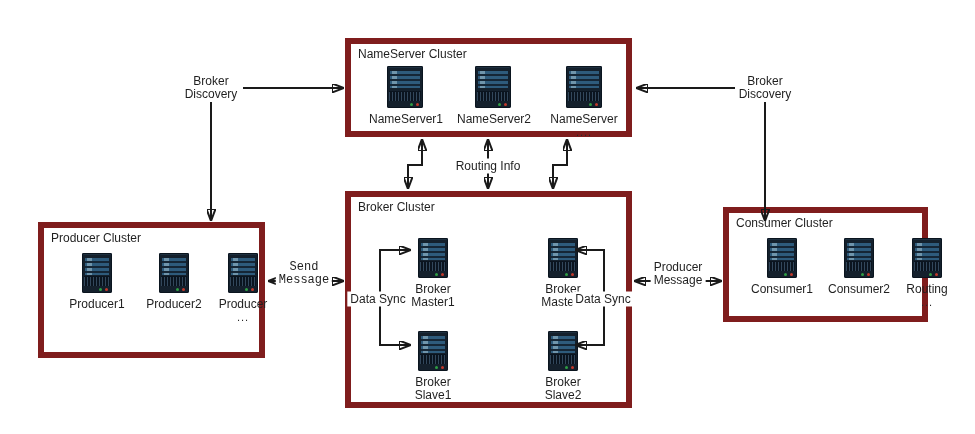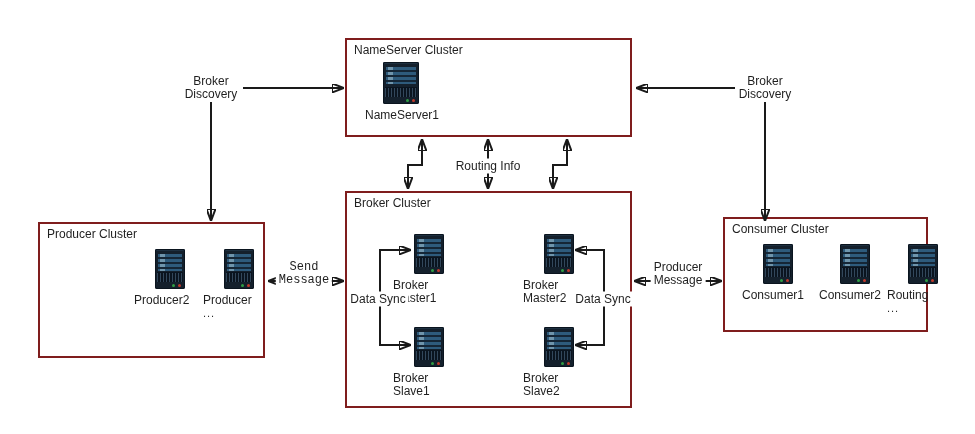--- a/index.html
+++ b/index.html
@@ -2,32 +2,32 @@
 <html><head>
 <meta charset="utf-8">
 <style>
   html,body { margin:0; padding:0; background:#ffffff; }
   #stage {
     position:relative; width:975px; height:434px; background:#ffffff;
     font-family:"Liberation Sans", sans-serif; color:#1f1f1f; overflow:hidden;
   }
   
   .cluster {
-    position:absolute; border:2px solid #7f1d1d; background:#ffffff; box-sizing:border-box;
+    position:absolute; border:6px solid #7f1d1d; background:#ffffff; box-sizing:border-box;
   }
   .cluster .title {
     position:absolute; top:3px; left:7px; font-size:12px; white-space:nowrap;
   }
   #ns-box { left:345px; top:38px;  width:287px; height:99px;  }
   #bk-box { left:345px; top:191px; width:287px; height:217px;text-decoration:underline; }
   #pd-box { left:38px;  top:222px; width:227px; height:136px; }
-  #cs-box { left:723px; top:217px; width:205px; height:115px;padding-left:7px; }
-
-  
-  .item { position:absolute; width:72px; }
+  #cs-box { left:723px; top:207px; width:205px; height:115px;padding-left:7px; }
+
+  
+  .item { position:absolute; width:72px; text-align:center; }
   .item .lbl  { margin-top:5px; font-size:12px; line-height:13px; white-space:nowrap; }
   .item .more { font-size:11px; line-height:12px; color:#2a2a2a; letter-spacing:1px; }
 
   .srv {
     position:relative; width:30px; height:40px; margin:0 auto;
     background:#14202c; border-radius:2px;
     box-shadow: inset 0 0 0 1px #0a141e, inset 0 2px 0 #1e3040;
   }
   .srv.wide { width:36px; height:42px; }
   .srv .p {
@@ -73,20 +73,37 @@
   <div id="ns-box" class="cluster">
     <div class="title">NameServer Cluster</div>
     <div class="item" style="left:18px; top:22px;">
       <div class="srv wide">
           <i class="p"></i>
           <i class="g"></i>
           <i class="l"></i>
         </div>
       <div class="lbl">NameServer1</div>
     </div>
+    <div class="item" style="left:106px; top:22px;">
+      <div class="srv wide">
+          <i class="p"></i>
+          <i class="g"></i>
+          <i class="l"></i>
+        </div>
+      <div class="lbl">NameServer2</div>
+    </div>
+    <div class="item" style="left:197px; top:22px;">
+      <div class="srv wide">
+          <i class="p"></i>
+          <i class="g"></i>
+          <i class="l"></i>
+        </div>
+      <div class="lbl">NameServer</div>
+      <div class="more">....</div>
+    </div>
   </div>
 
   <div id="bk-box" class="cluster">
     <div class="title">Broker Cluster</div>
     <div class="item" style="left:46px; top:41px;">
       <div class="srv">
           <i class="p"></i>
           <i class="g"></i>
           <i class="l"></i>
         </div>
@@ -125,20 +142,28 @@
         </div>
       <div class="lbl">
         <div>Broker</div>
         <div>Slave2</div>
       </div>
     </div>
   </div>
 
   <div id="pd-box" class="cluster">
     <div class="title">Producer Cluster</div>
+    <div class="item" style="left:17px; top:25px;">
+      <div class="srv">
+          <i class="p"></i>
+          <i class="g"></i>
+          <i class="l"></i>
+        </div>
+      <div class="lbl">Producer1</div>
+    </div>
     <div class="item" style="left:94px; top:25px;">
       <div class="srv">
           <i class="p"></i>
           <i class="g"></i>
           <i class="l"></i>
         </div>
       <div class="lbl">Producer2</div>
     </div>
     <div class="item" style="left:163px; top:25px;">
       <div class="srv">

